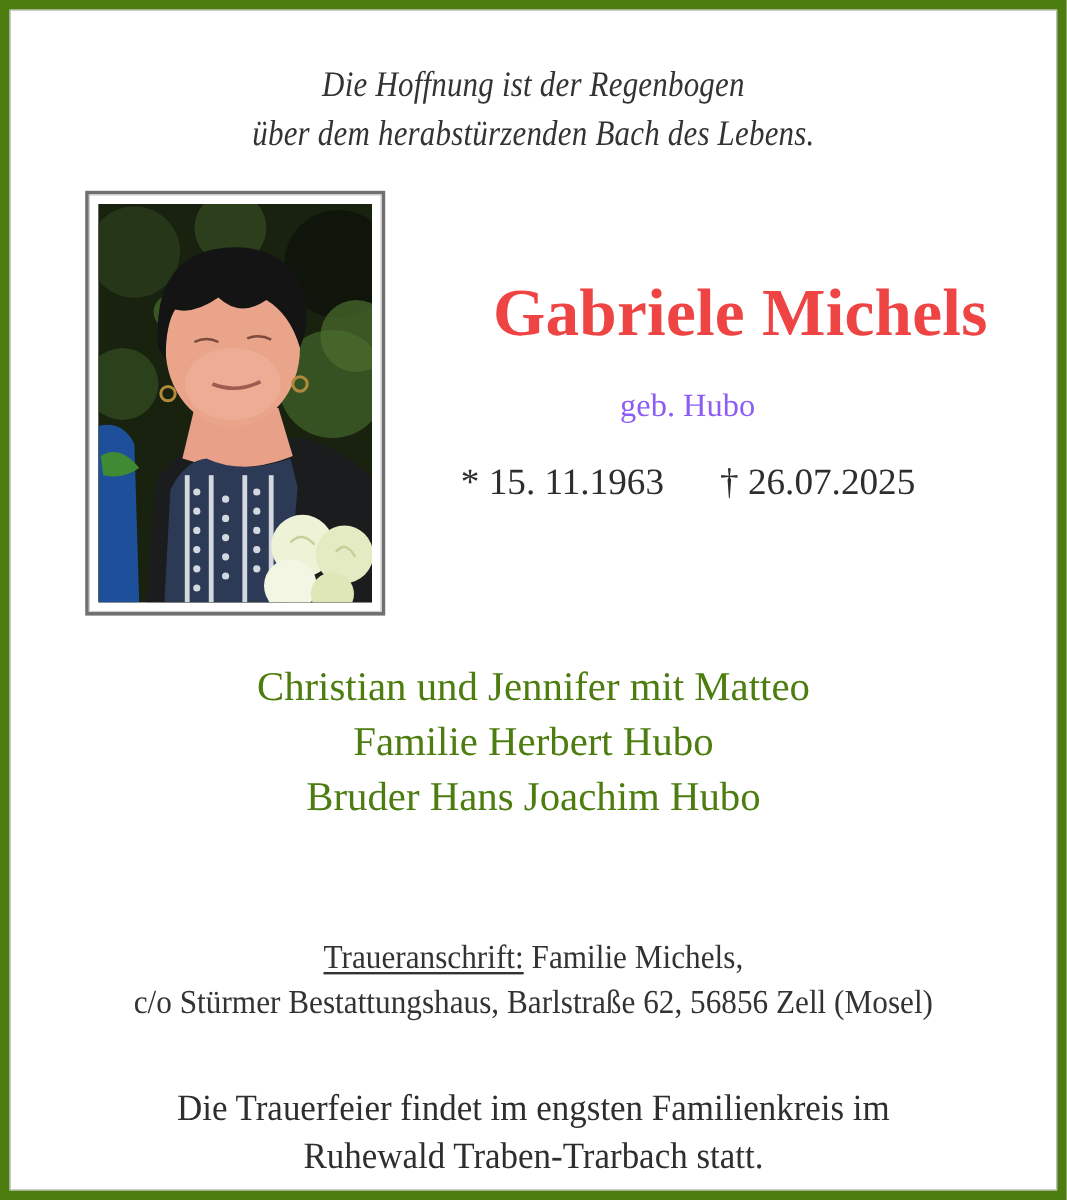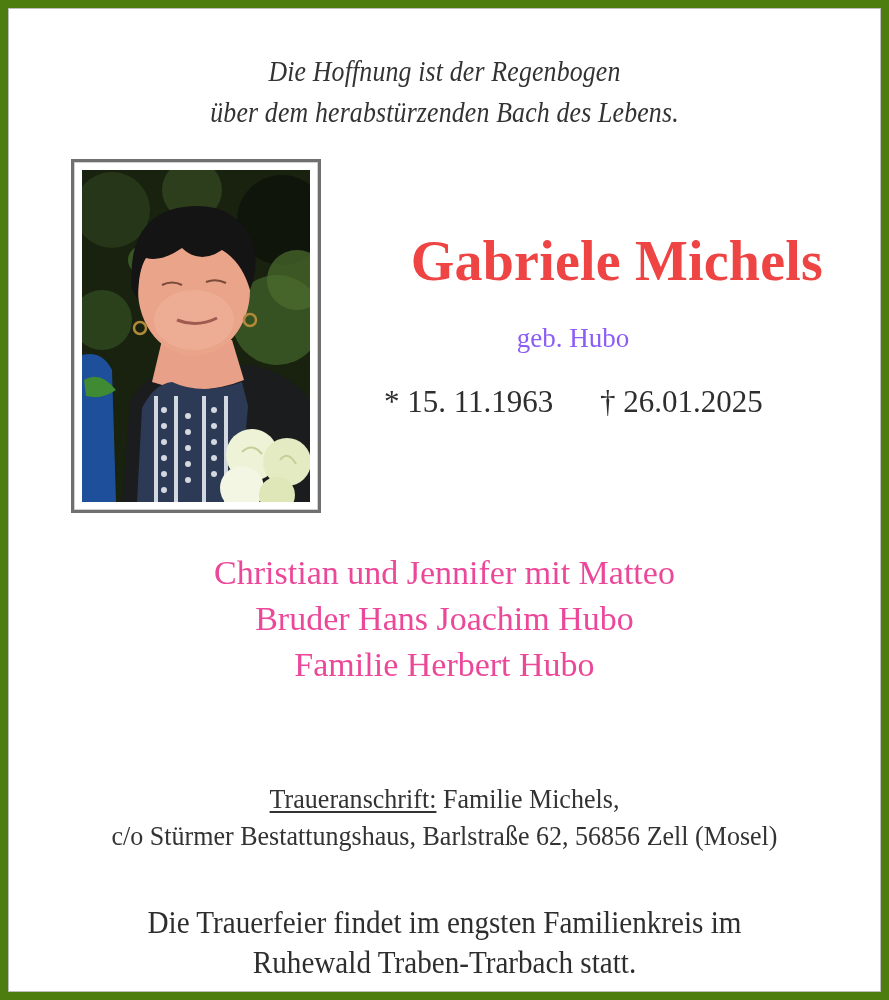--- a/index.html
+++ b/index.html
@@ -108,21 +108,21 @@
     .dates .death { position: absolute; left: 252px; }
 
     .mourners {
       position: absolute;
       left: 0;
       right: 0;
       top: 542px;
       text-align: center;
       font-size: 34px;
       line-height: 46px;
-      color: #ec4899;
+      color: #4d7c0f;
     }
     .mourners span { display: block; }
 
     .address {
       position: absolute;
       left: 0;
       right: 0;
       top: 772px;
       text-align: center;
       font-size: 28px;
@@ -225,27 +225,27 @@
         <path d="M160 282 Q170 272 180 284" stroke="#c6cf98" stroke-width="2" fill="none"></path>
         <path d="M198 290 Q206 280 214 294" stroke="#c6cf98" stroke-width="2" fill="none"></path>
       </svg>
     </div>
   </div>
 
   <div class="name">Gabriele Michels</div>
   <div class="maiden">geb. Hubo</div>
   <div class="dates">
     <span class="birth">* 15. 11.1963</span>
-    <span class="death">† 26.01.2025</span>
+    <span class="death">† 26.07.2025</span>
   </div>
 
   <div class="mourners">
     <span>Christian und Jennifer mit Matteo</span>
+    <span>Familie Herbert Hubo</span>
     <span>Bruder Hans Joachim Hubo</span>
-    <span>Familie Herbert Hubo</span>
   </div>
 
   <div class="address">
     <span class="line"><span class="label">Traueranschrift:</span><span> Familie Michels,</span></span>
     <span class="line">c/o Stürmer Bestattungshaus, Barlstraße 62, 56856 Zell (Mosel)</span>
   </div>
 
   <div class="ceremony">
     <span>Die Trauerfeier findet im engsten Familienkreis im</span>
     <span>Ruhewald Traben-Trarbach statt.</span>

